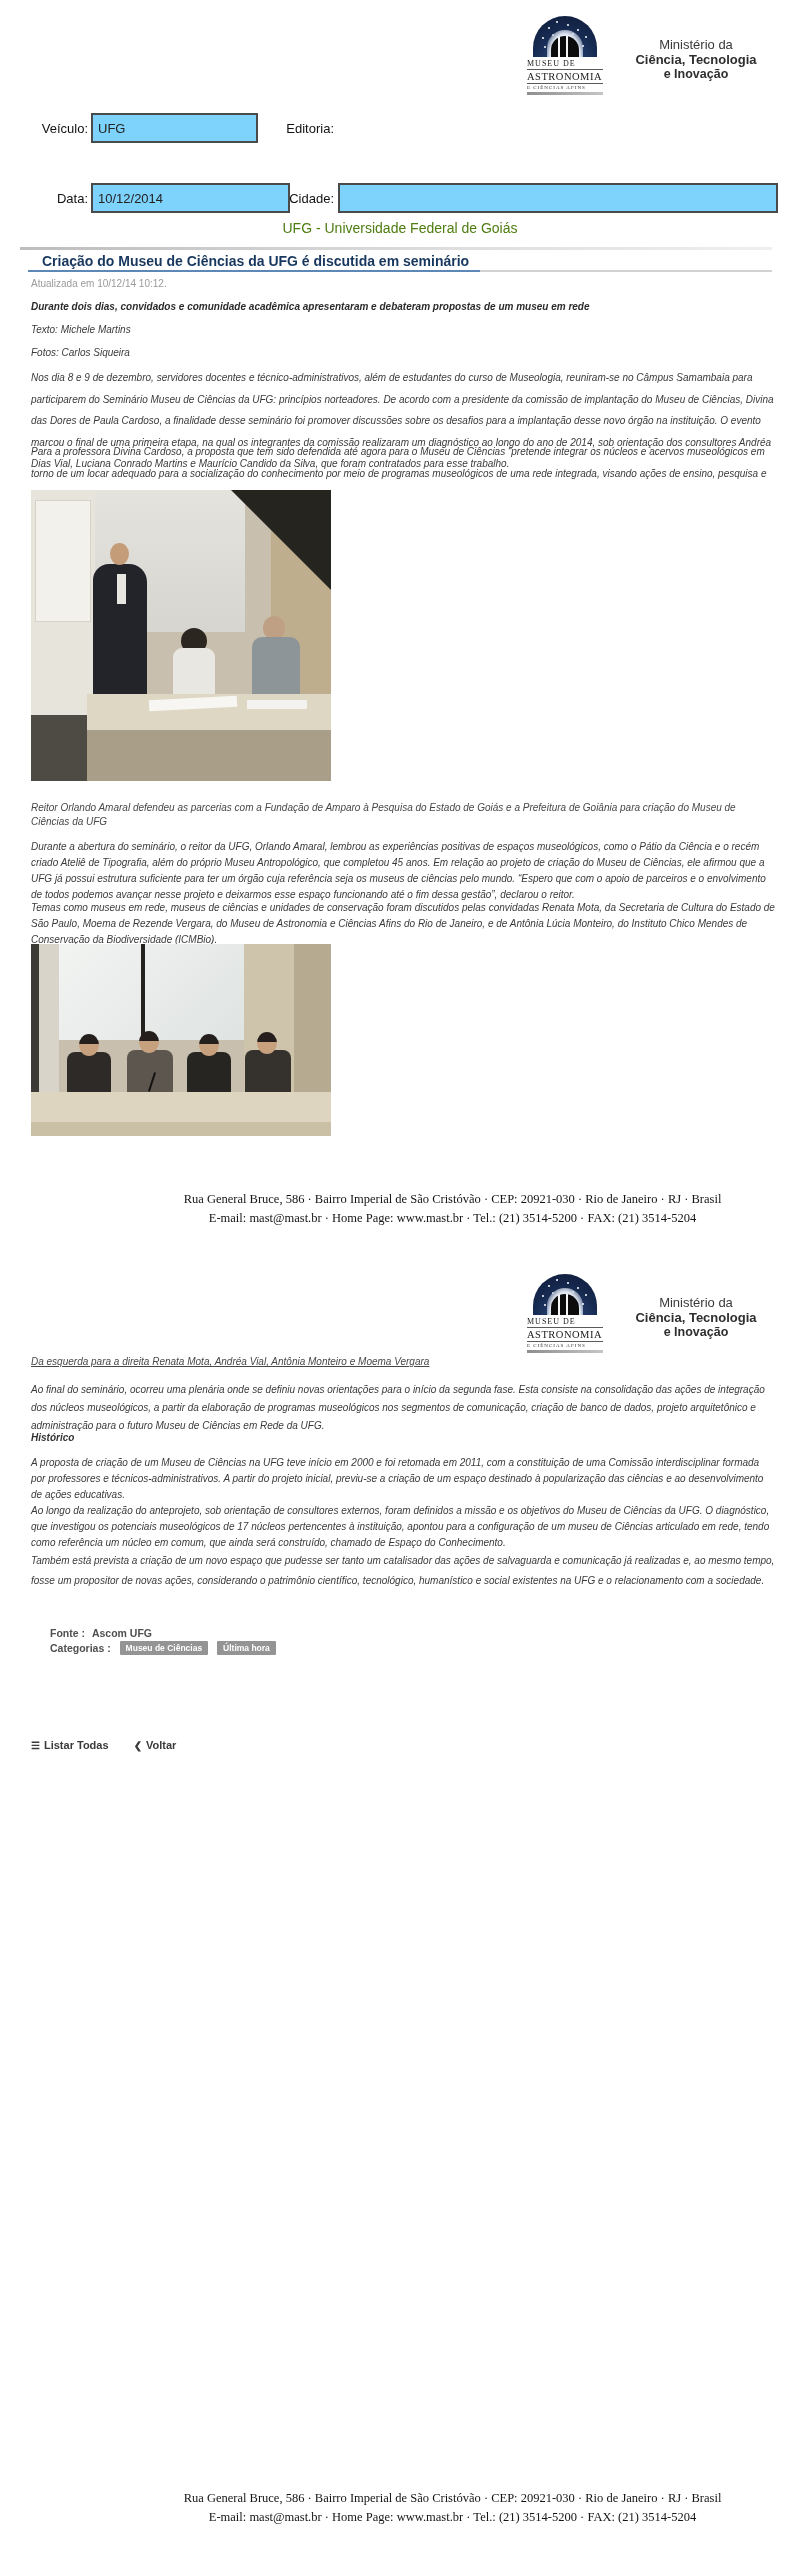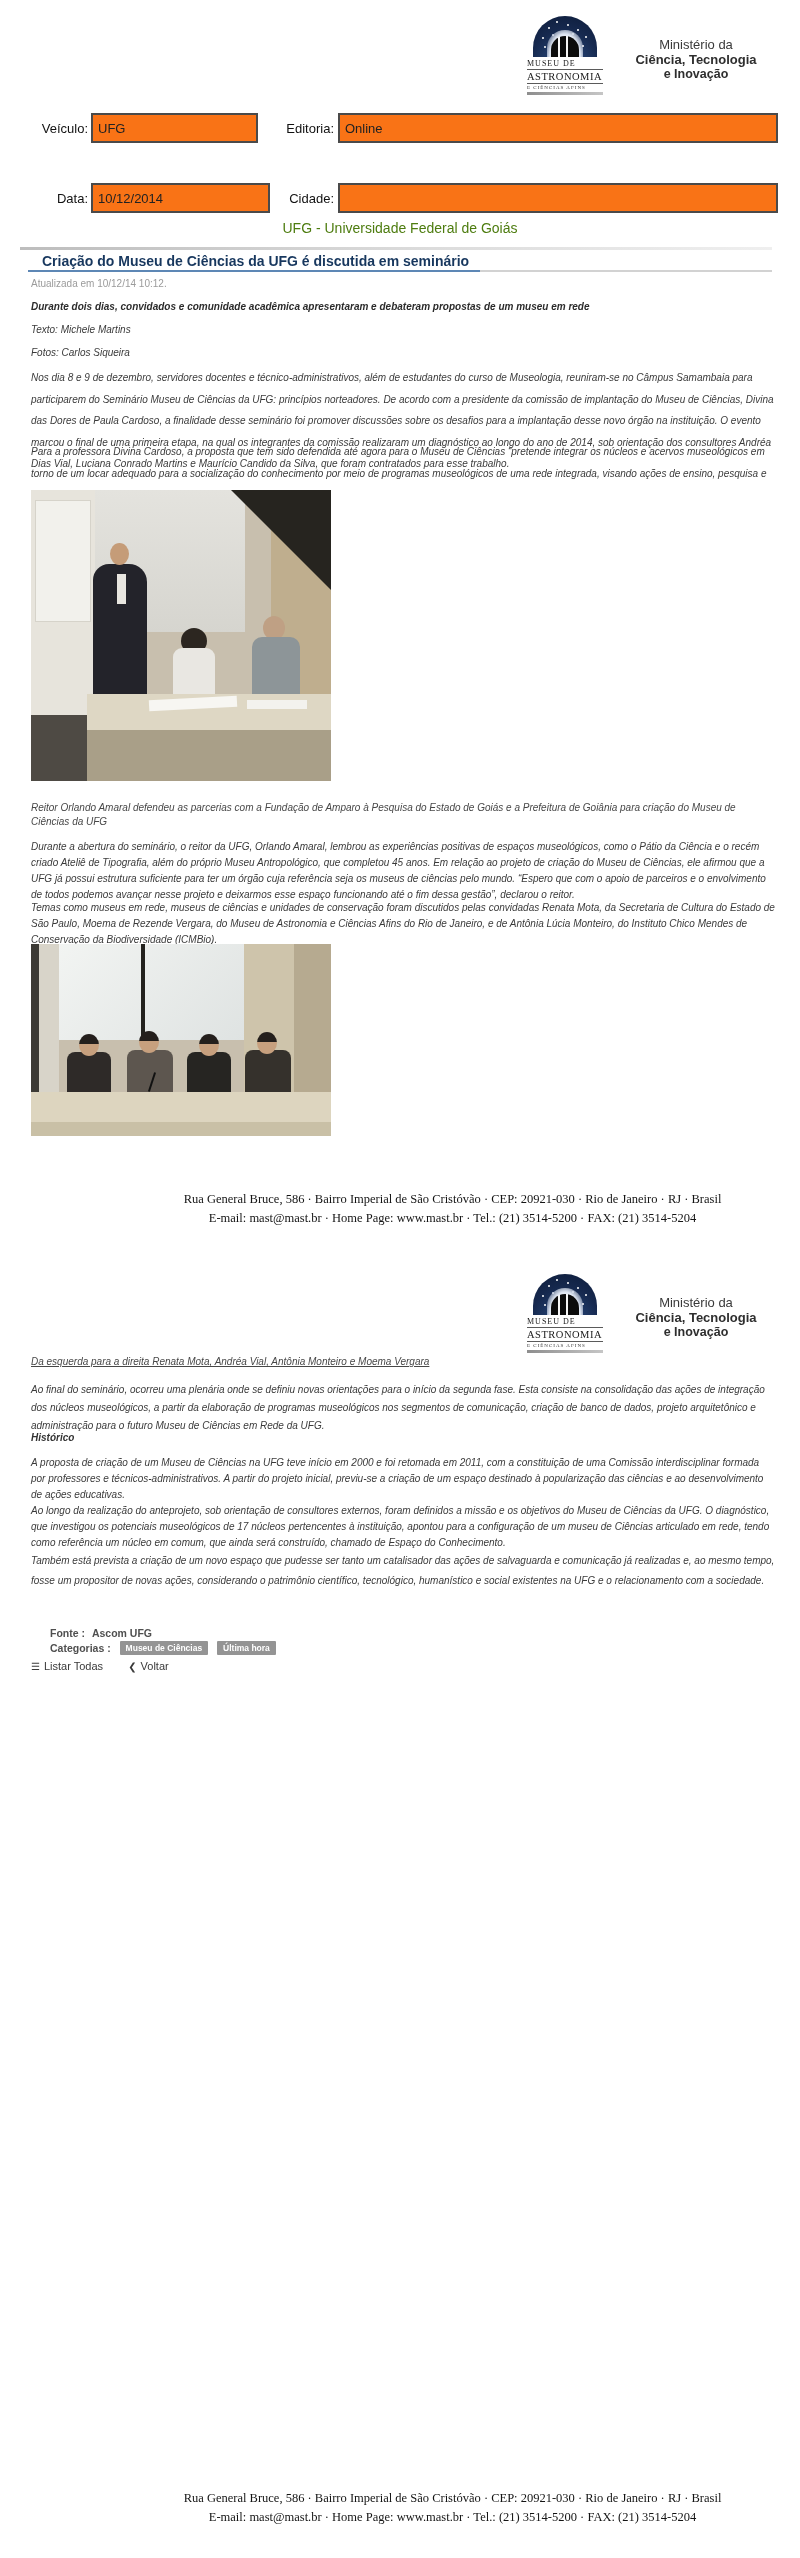--- a/index.html
+++ b/index.html
@@ -29,21 +29,21 @@
            border-bottom:1px solid #5a5a5a;padding:1px 0;}
   .logo-l3{font-family:"Liberation Serif",serif;font-size:5px;letter-spacing:1px;color:#333;padding-top:1px;}
   .logo-bar{height:3px;margin-top:2px;background:linear-gradient(90deg,#8e8e8e,#c6c6c6);}
   .ministry{position:absolute;left:94px;top:22px;width:150px;text-align:center;color:#3a3a3a;}
   .min-l1{font-size:13px;line-height:14px;}
   .min-l2{font-size:13px;line-height:15px;font-weight:bold;color:#2e2e2e;}
   .min-l3{font-size:12.5px;line-height:15px;font-weight:bold;color:#2e2e2e;}
 
   
   .flabel{position:absolute;font-size:13px;color:#111;text-align:right;}
-  .finput{position:absolute;box-sizing:border-box;border:2px solid #4a4a4a;background:#f97316;
+  .finput{position:absolute;box-sizing:border-box;border:2px solid #4a4a4a;background:#7dd3fc;
           font-family:"Liberation Sans",sans-serif;font-size:13px;color:#222;padding:2px 5px;}
 
   
   .outlet{position:absolute;left:0;top:220px;width:800px;text-align:center;
           font-size:14px;color:#4d7c0f;}
   .sep-top{position:absolute;left:20px;top:247px;width:752px;height:3px;
            background:linear-gradient(90deg,#bdbdbd,#dcdcdc 55%,#efefef);}
   .headline{position:absolute;left:42px;top:253px;font-size:14px;font-weight:bold;color:#17375e;}
   .h-rule{position:absolute;left:28px;top:270px;width:744px;height:2px;background:#d2d2d2;}
   .h-rule-blue{position:absolute;left:0;top:0;width:452px;height:2px;background:#5d87b5;}
@@ -56,21 +56,21 @@
   .caption{font-style:italic;color:#474747;}
 
   
   .photo{position:absolute;left:31px;width:300px;overflow:hidden;background:#c8bfae;}
   .ph{position:absolute;}
 
   
   .meta-line{position:absolute;left:31px;font-size:10.5px;font-weight:bold;color:#4f4f4f;margin-left:19px;}
   .badge{display:inline-block;background:#949494;color:#fff;font-size:8.5px;font-weight:bold;
          padding:2px 6px;margin-left:6px;border-radius:1px;vertical-align:1px;}
-  .actions{position:absolute;left:31px;top:1660px;font-size:11px;font-weight:normal;color:#3a3a3a;}
+  .actions{position:absolute;left:31px;top:1739px;font-size:11px;font-weight:bold;color:#3a3a3a;}
   .action{display:inline-block;margin-right:22px;cursor:pointer;}
   .action .ico{font-size:10px;margin-right:4px;}
 
   
   .footer{position:absolute;left:125px;width:655px;text-align:center;
           font-family:"Liberation Serif",serif;font-size:12.5px;color:#141414;line-height:18.5px;}
 </style>
 </head>
 <body>
 
@@ -91,24 +91,23 @@
     <div class="ministry">
       <div class="min-l1">Ministério da</div>
       <div class="min-l2">Ciência, Tecnologia</div>
       <div class="min-l3">e Inovação</div>
     </div>
   </div>
 
   <span class="flabel" style="left:0;top:121px;width:88px;">Veículo:</span>
   <input class="finput" style="left: 91px; top: 113px; width: 167px; height: 30px;" type="text" value="UFG">
   <span class="flabel" style="left:0;top:121px;width:334px;">Editoria:</span>
-  <input class="finput" style="left: 338px; top: 113px; width: 440px; height: 30px;" type="text" value="Online">
 
   <span class="flabel" style="left:0;top:191px;width:88px;">Data:</span>
-  <input class="finput" style="left: 91px; top: 183px; width: 179px; height: 30px;" type="text" value="10/12/2014">
+  <input class="finput" style="left: 91px; top: 183px; width: 199px; height: 30px;" type="text" value="10/12/2014">
   <span class="flabel" style="left:0;top:191px;width:334px;">Cidade:</span>
   <input class="finput" style="left: 338px; top: 183px; width: 440px; height: 30px;" type="text" value="">
 
   <div class="outlet">UFG - Universidade Federal de Goiás</div>
   <div class="sep-top"></div>
   <div class="headline">Criação do Museu de Ciências da UFG é discutida em seminário</div>
   <div class="h-rule">
     <div class="h-rule-blue"></div>
   </div>
   <div class="updated">Atualizada em 10/12/14 10:12.</div>

